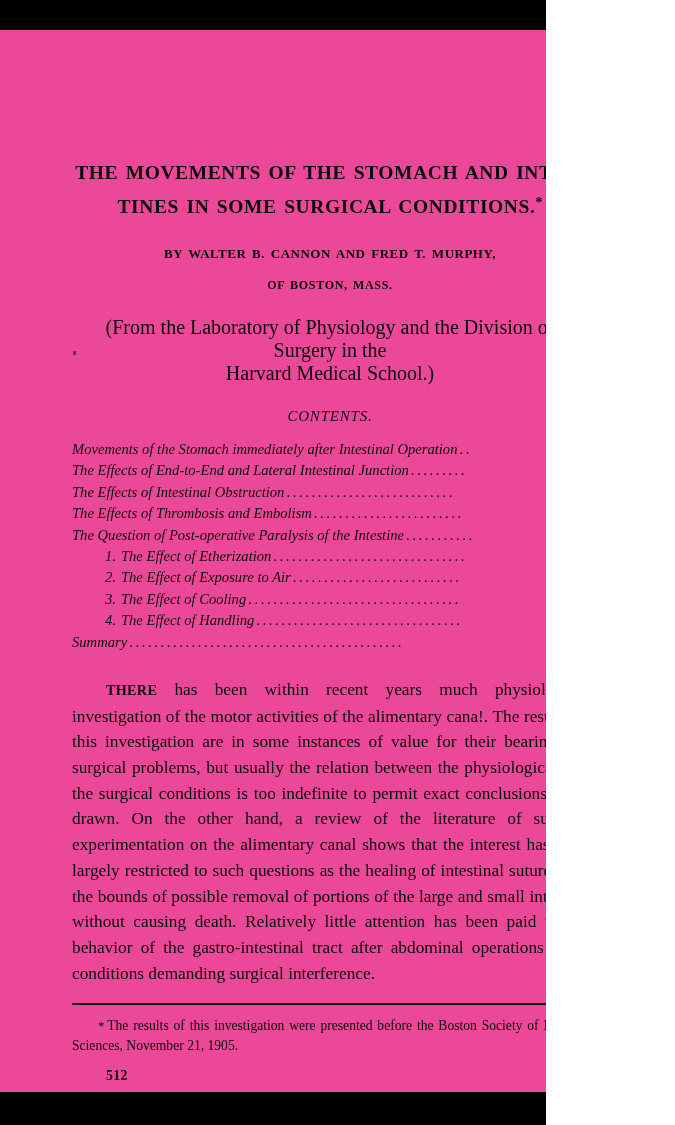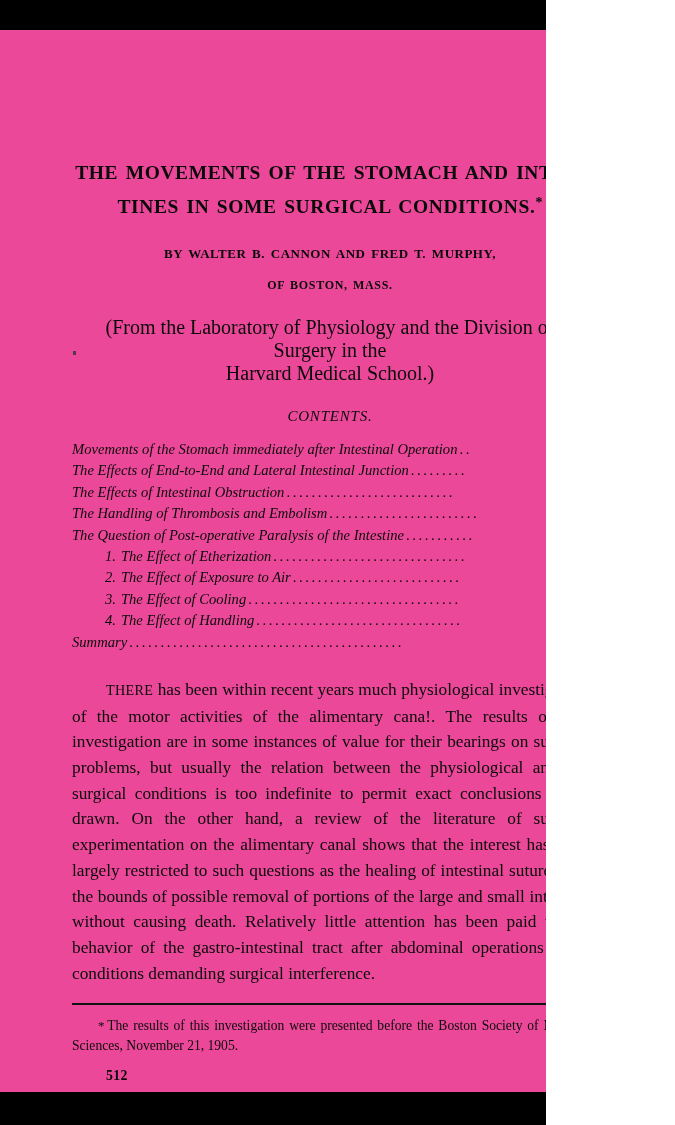--- a/index.html
+++ b/index.html
@@ -133,20 +133,21 @@
     padding-top: 24px;
     text-align: justify;
     text-justify: inter-word;
     font-size: 17.3px;
     line-height: 25.7px;
     text-indent: 34px;
   }
   .body-par .smallcaps {
     font-size: 14.2px;
     letter-spacing: .3px;
+    font-weight: bold;
   }
 
   .rule {
     margin: 17px 0 0 0;
     width: 516px;
     height: 2px;
     background: #111111;
   }
 
   .footnote {
@@ -205,21 +206,21 @@
           <span class="lbl">The Effects of End-to-End and Lateral Intestinal Junction</span>
           <span class="leader">.........</span>
           <span class="pg">517</span>
         </li>
         <li class="toc-row">
           <span class="lbl">The Effects of Intestinal Obstruction </span>
           <span class="leader">...........................</span>
           <span class="pg">521</span>
         </li>
         <li class="toc-row">
-          <span class="lbl">The Handling of Thrombosis and Embolism</span>
+          <span class="lbl">The Effects of Thrombosis and Embolism</span>
           <span class="leader">........................</span>
           <span class="pg">524</span>
         </li>
         <li class="toc-row">
           <span class="lbl">The Question of Post-operative Paralysis of the Intestine</span>
           <span class="leader">...........</span>
           <span class="pg">526</span>
         </li>
         <li class="toc-row sub">
           <span class="num-prefix">1.</span>

